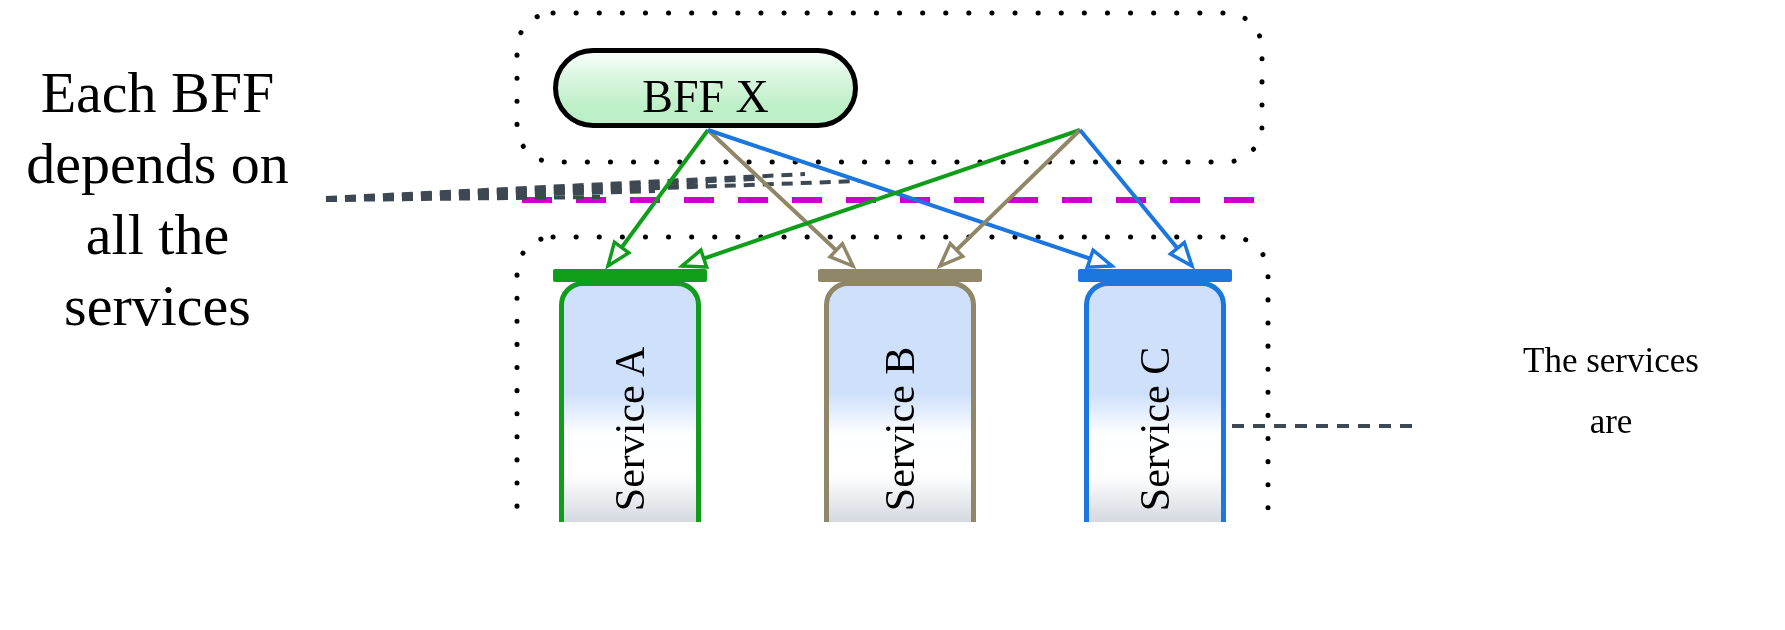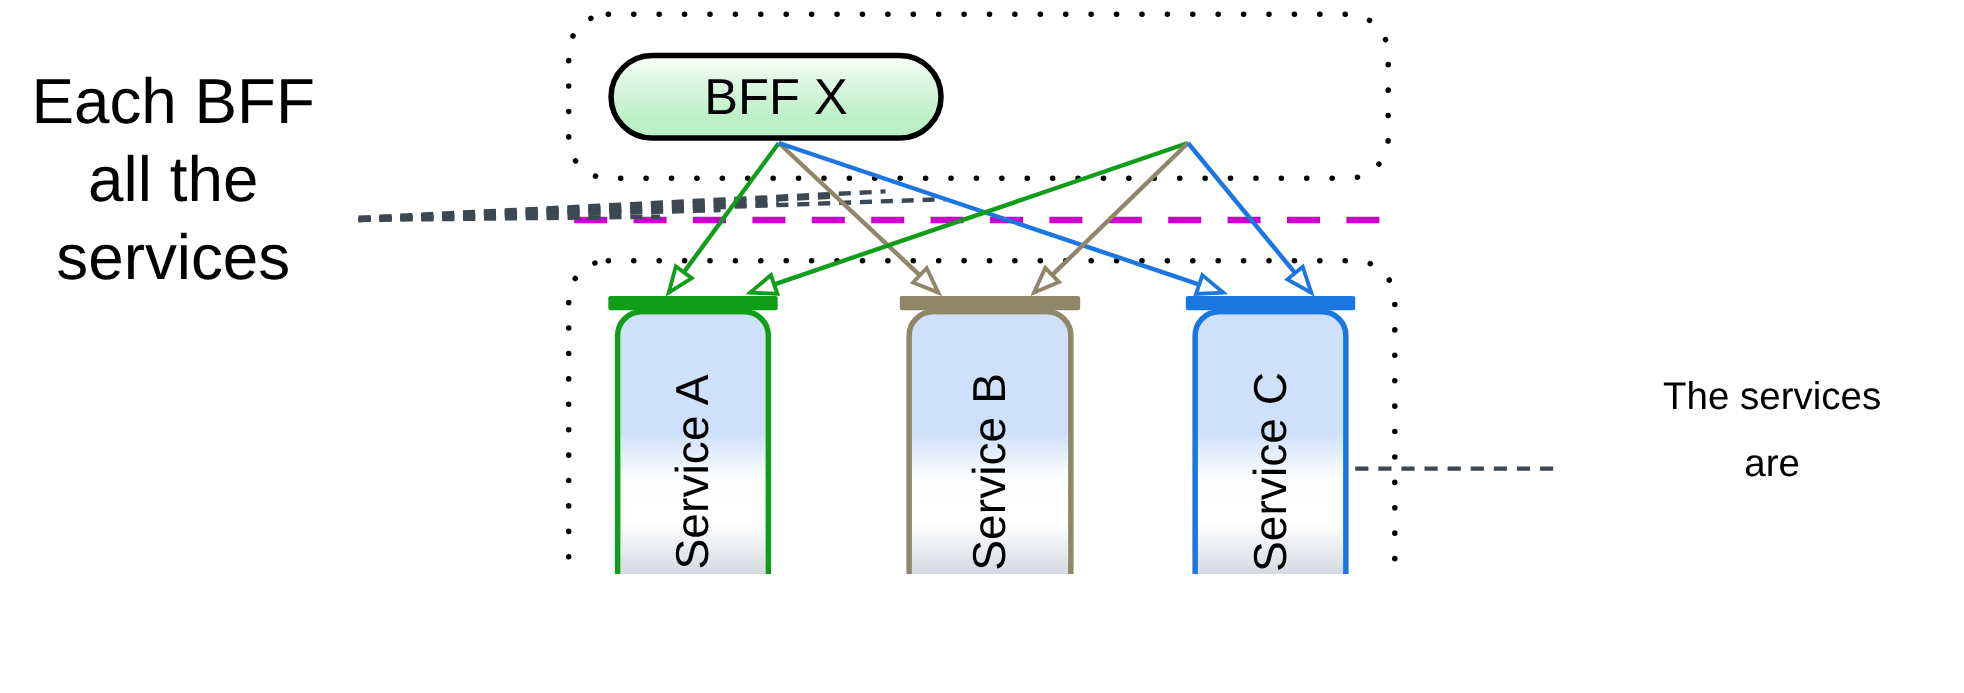--- a/index.html
+++ b/index.html
@@ -1,31 +1,31 @@
 <!DOCTYPE html>
 <html><head>
 <meta charset="utf-8">
 <style>
   html,body{margin:0;padding:0;background:#fff;}
   .canvas{
     position:relative;width:1785px;height:522px;background:#ffffff;overflow:hidden;
-    font-family:Liberation Sans, sans-serif;color:#000;
+    font-family:Liberation Serif, serif;color:#000;
   }
   .layer-svg{position:absolute;left:0;top:0;z-index:3;pointer-events:none;}
   .note{position:absolute;z-index:1;text-align:center;color:#000;}
   .note-left{left:0px;top:57px;width:315px;font-size:58px;line-height:71px;}
   .note-right{left:1437px;top:330px;width:348px;font-size:35px;line-height:61px;}
   .bff{
     position:absolute;z-index:2;height:80px;box-sizing:border-box;
     border:5px solid #000;border-radius:40px;
     background:linear-gradient(180deg,#f9fefa 0%,#ddf7e2 30%,#bef0c8 75%,#bbefc6 100%);
     display:flex;align-items:center;justify-content:center;
     font-size:46px;
   }
-  .bff-x{left:553px;top:48px;width:305px;}
+  .bff-x{left:553px;top:48px;width:305px;align-items:flex-end;}
   .bff-y{left:928px;top:48px;width:303px;}
   .service{position:absolute;z-index:2;top:269px;height:307px;}
   .service .bar{position:absolute;left:0;right:0;top:0;height:13px;border-radius:2px;}
   .service .body{
     position:absolute;left:6px;right:6px;top:12px;bottom:0;box-sizing:border-box;
     border-radius:24px;border-style:solid;border-width:5px;
     background:linear-gradient(180deg,#cfe1fa 0%,#cfe1fa 38%,#fdfeff 52%,#ffffff 66%,#ccd2db 86%,#ccd2db 100%);
   }
   .service .label{
     position:absolute;left:50%;top:50%;
@@ -39,20 +39,21 @@
   .svc-b .bar{background:#8f8768;} .svc-b .body{border-color:#8f8768;}
   .svc-c .bar{background:#1b76e0;} .svc-c .body{border-color:#1b76e0;}
 </style>
 </head>
 <body>
 
 <div class="canvas">
 
   <div class="note note-left">
     <div>Each BFF</div>
+    <div>depends on</div>
     <div>all the</div>
     <div>services</div>
   </div>
 
   <div class="note note-right">
     <div>The services</div>
     <div>are</div>
   </div>
 
   <div class="bff bff-x">

